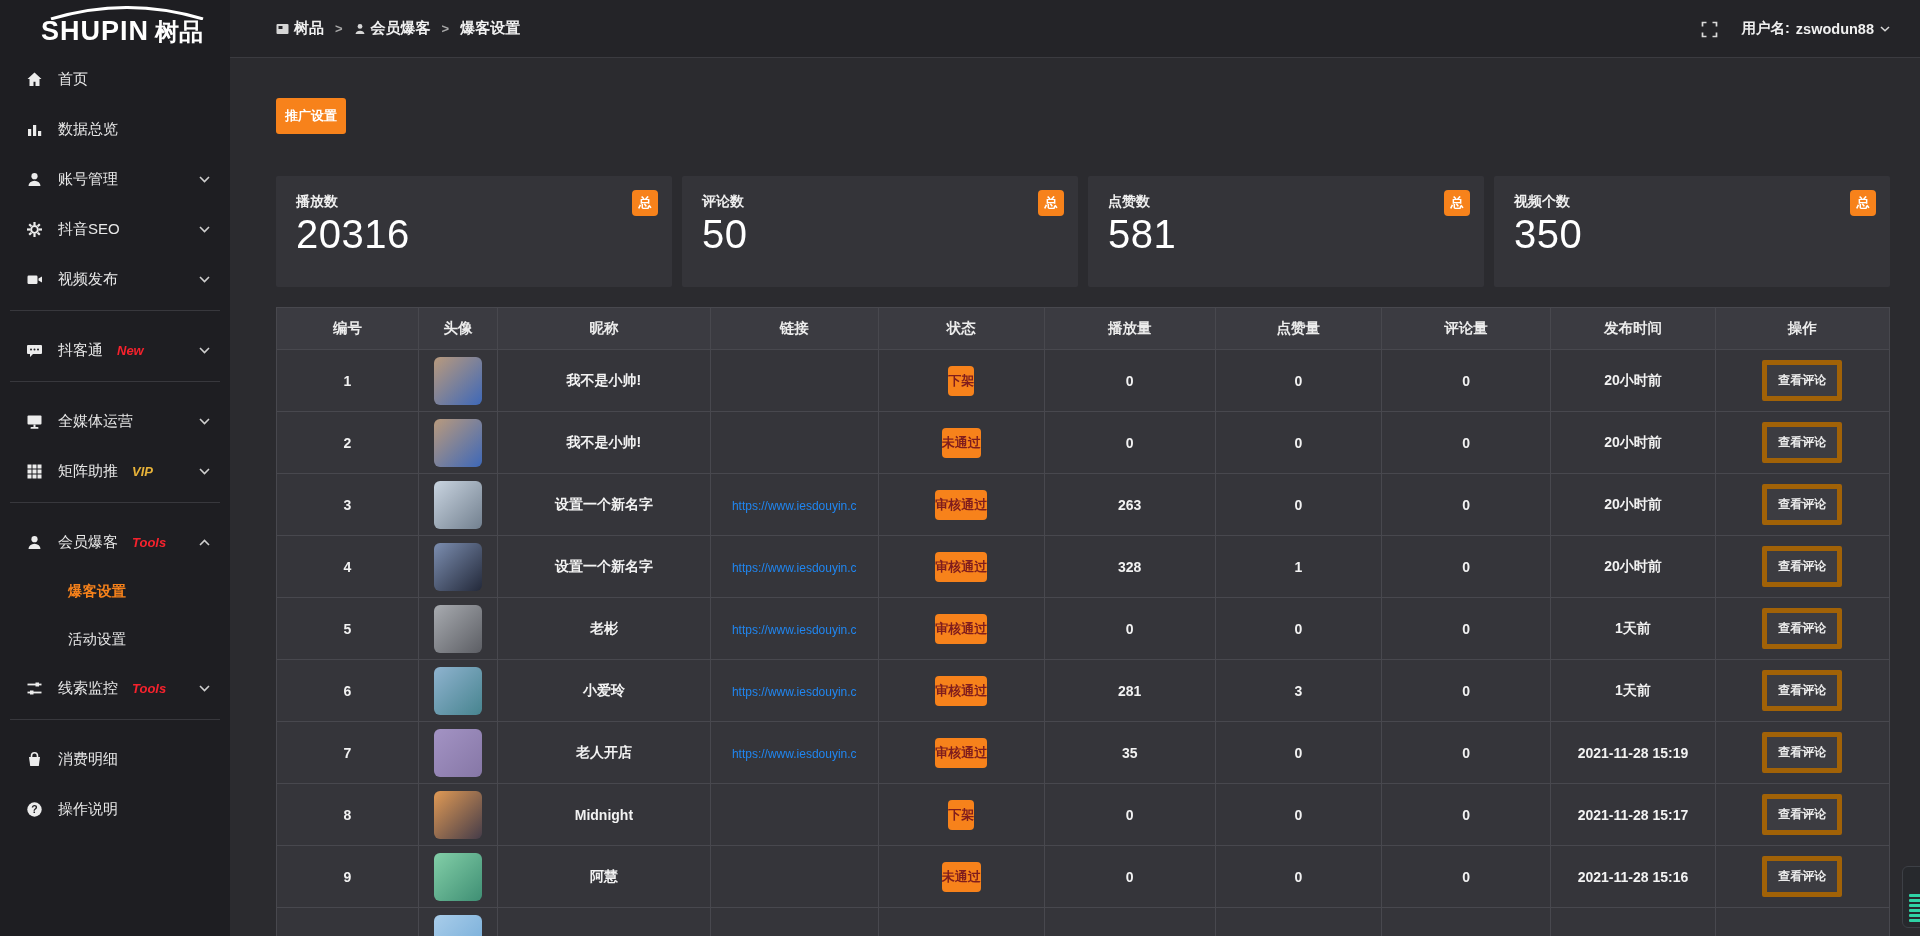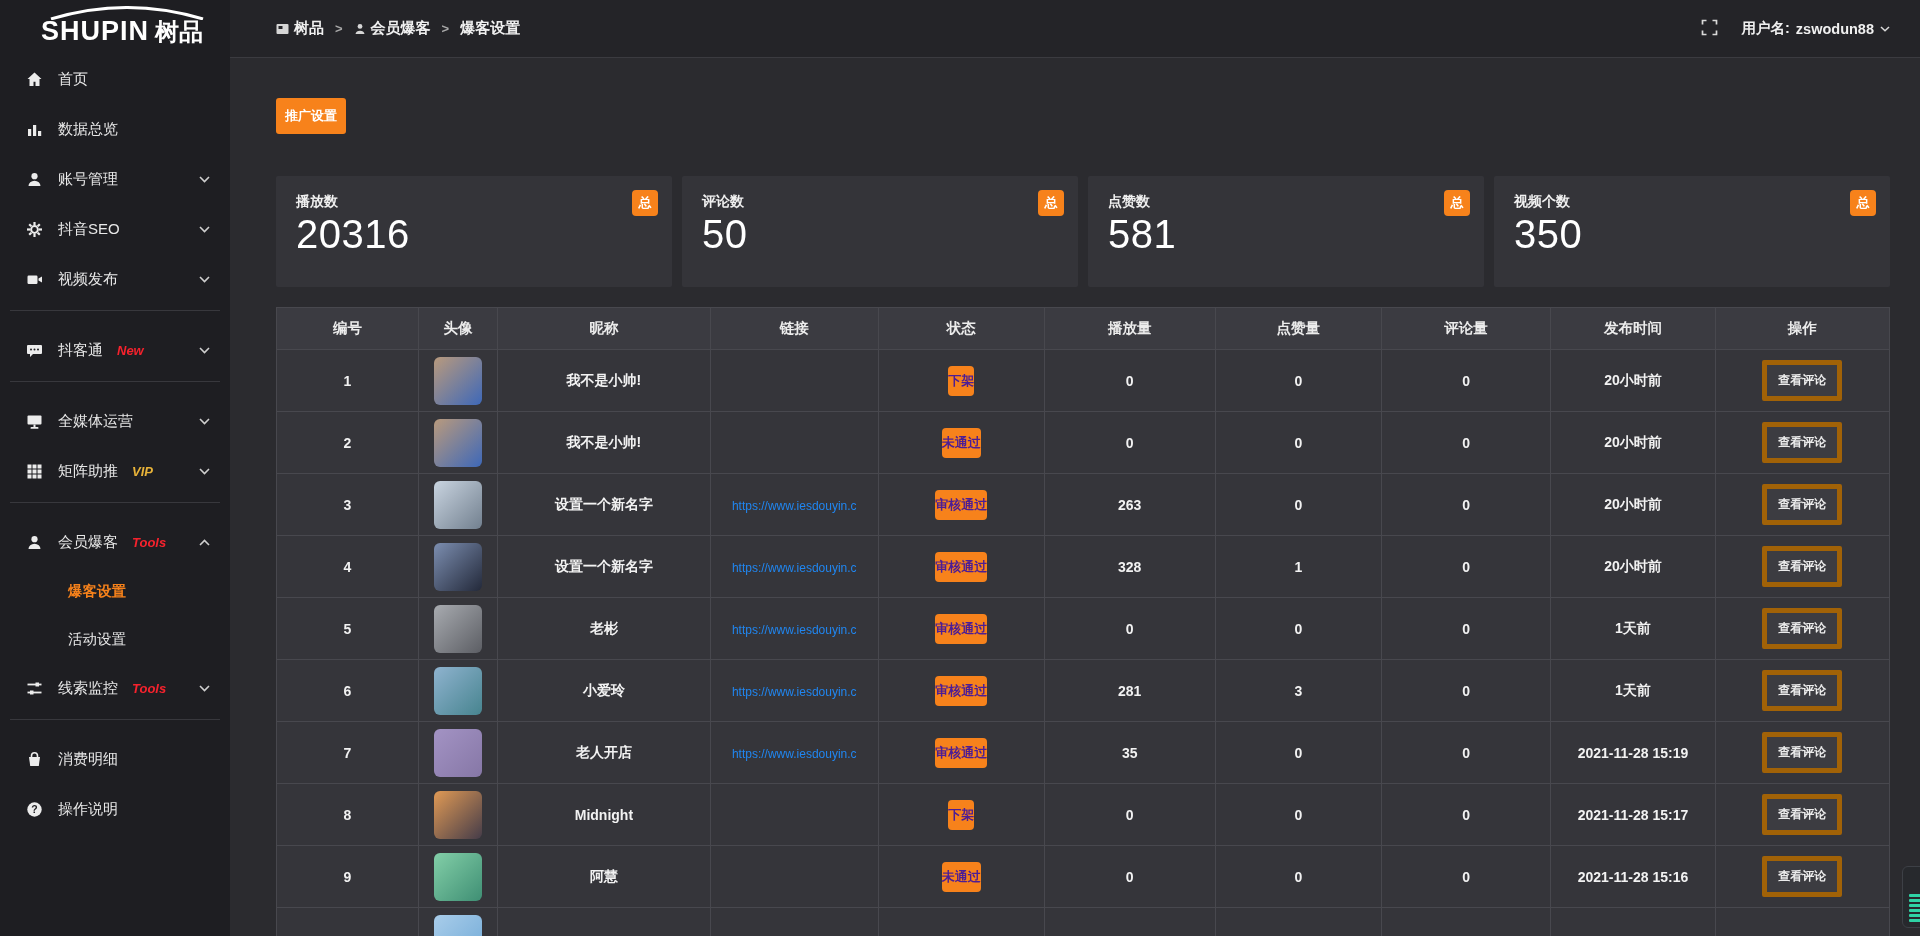--- a/index.html
+++ b/index.html
@@ -24,38 +24,38 @@
   .sub-item { height:48px; display:flex; align-items:center; padding-left:68px; font-size:14.5px; color:#e8e8e8; cursor:pointer; }
   .sub-item.active { color:#f7821b; font-weight:700; }
   .divider { height:1px; background:#38383d; margin:6px 10px 14px 10px; }
 
   
   .rightcol { flex:1; display:flex; flex-direction:column; height:100%; min-width:0; }
   .topbar { height:58px; min-height:58px; display:flex; align-items:center; padding:0 30px 0 46px; background:#242428; border-bottom:1px solid #3b3b40; }
   .crumb { display:flex; align-items:center; gap:11px; color:#f0f0f0; font-size:15px; font-weight:600; }
   .crumb-item { display:flex; align-items:center; gap:5px; cursor:pointer; }
   .crumb .sep { color:#a8a8a8; font-size:13px; font-weight:700; }
-  .topbar-right { margin-left:auto; display:flex; align-items:flex-start; gap:24px; color:#f0f0f0; font-size:14.5px; font-weight:600; }
+  .topbar-right { margin-left:auto; display:flex; align-items:flex-end; gap:24px; color:#f0f0f0; font-size:14.5px; font-weight:600; }
   .user-box { display:flex; align-items:center; gap:6px; cursor:pointer; }
 
   .content { flex:1; padding:40px 30px 0 46px; overflow:hidden; }
   .promo-btn { background:#f7821b; color:#fff; border:none; font-size:13px; font-weight:700; padding:9px 9px; border-radius:3px; cursor:pointer; }
 
   .cards { display:flex; gap:10px; margin-top:42px; }
   .card { flex:1; background:#343439; height:111px; position:relative; padding:17px 20px; border-radius:2px; }
   .card-label { font-size:14px; color:#f0f0f0; font-weight:600; }
   .card-value { font-size:40px; color:#fff; font-weight:500; margin-top:1px; letter-spacing:0.5px; }
   .card-badge { position:absolute; top:14px; right:14px; width:26px; height:26px; background:#f7821b; color:#fff; font-size:13px; font-weight:700; display:flex; align-items:center; justify-content:center; border-radius:4px; }
 
   .tbl-wrap { margin-top:20px; }
   table { width:100%; border-collapse:collapse; table-layout:fixed; }
   th { background:#3b3b41; height:42px; font-size:14.5px; color:#ececec; font-weight:700; border:1px solid #48484e; }
   td { background:#35353a; height:62px; text-align:center; vertical-align:middle; border:1px solid #48484e; color:#f2f2f2; font-size:14px; font-weight:600; }
   .avatar { width:48px; height:48px; border-radius:6px; margin:0 auto; }
-  .status-badge { display:inline-block; background:#f7821b; color:#4c1d95; font-size:13px; font-weight:700; padding:6px 0; border-radius:4px; }
+  .status-badge { display:inline-block; background:#f7821b; color:#7f1d1d; font-size:13px; font-weight:700; padding:6px 0; border-radius:4px; }
   .link { color:#2086f0; font-weight:400; font-size:12px; text-decoration:none; cursor:pointer; white-space:nowrap; }
   .action-btn { background:rgba(255,255,255,0.04); border:5px solid #a16207; color:#ececec; font-size:12px; font-weight:600; padding:7px 11px; border-radius:2px; cursor:pointer; }
 
   .float-widget { position:absolute; right:-14px; bottom:8px; width:32px; height:62px; background:#27292d; border:1px solid #3d4046; border-radius:6px; padding:4px 4px 5px 6px; display:flex; flex-direction:column; justify-content:flex-end; gap:2px; cursor:pointer; }
   .float-widget i { display:block; height:3px; width:14px; background:#2fd3a5; border-radius:1px; }
 </style>
 </head>
 <body>
 
 <div class="app">

